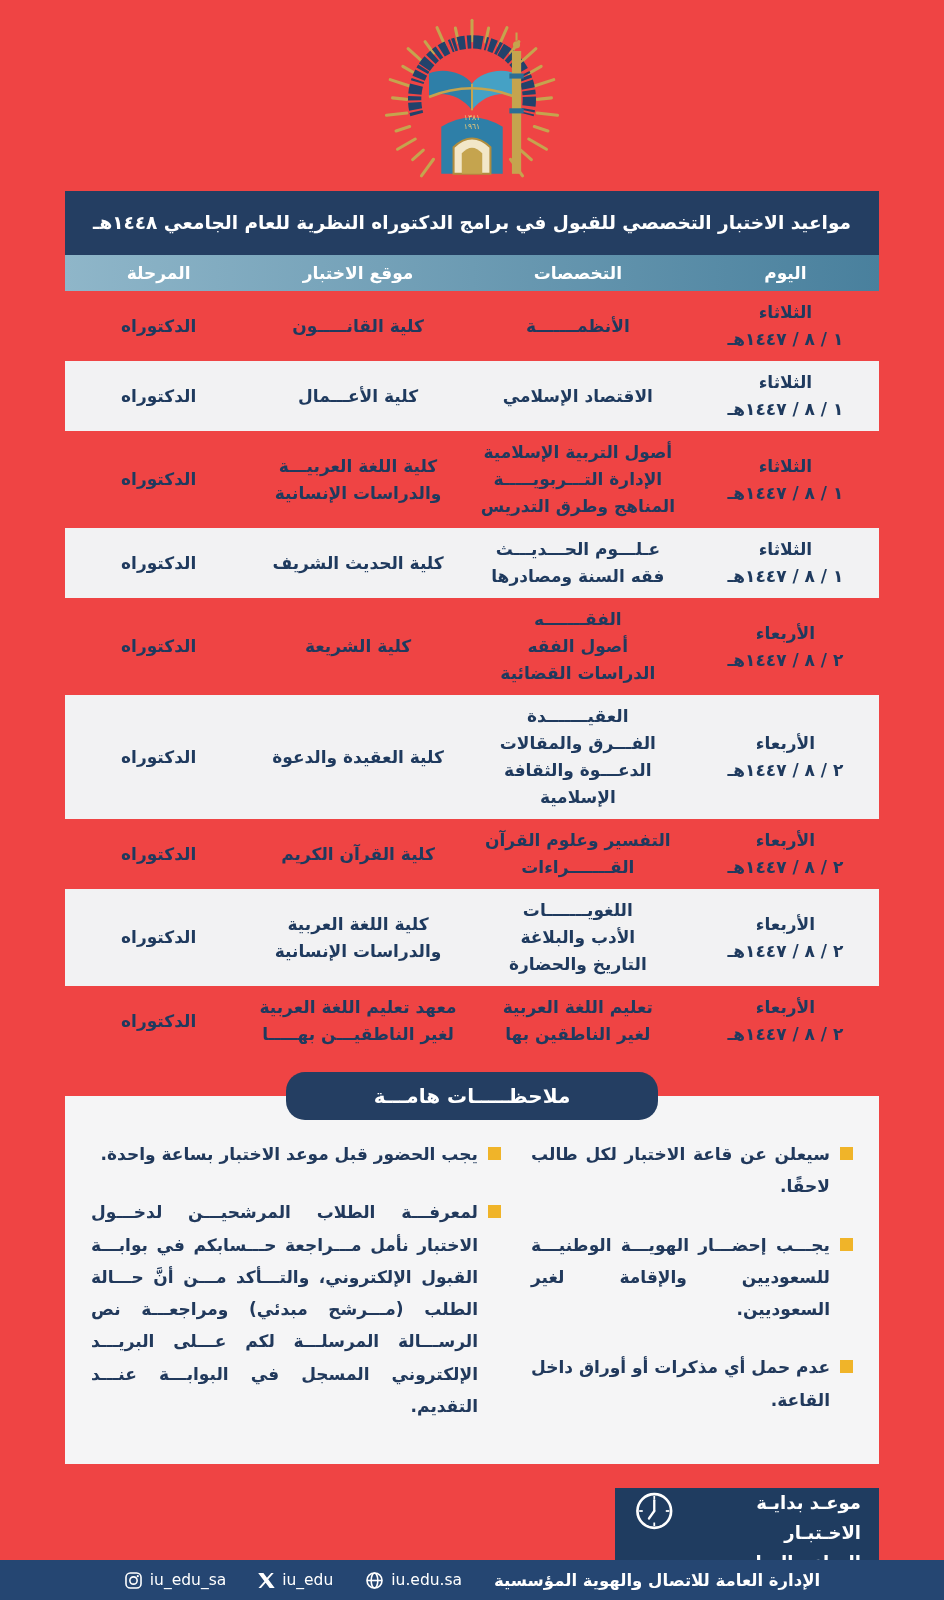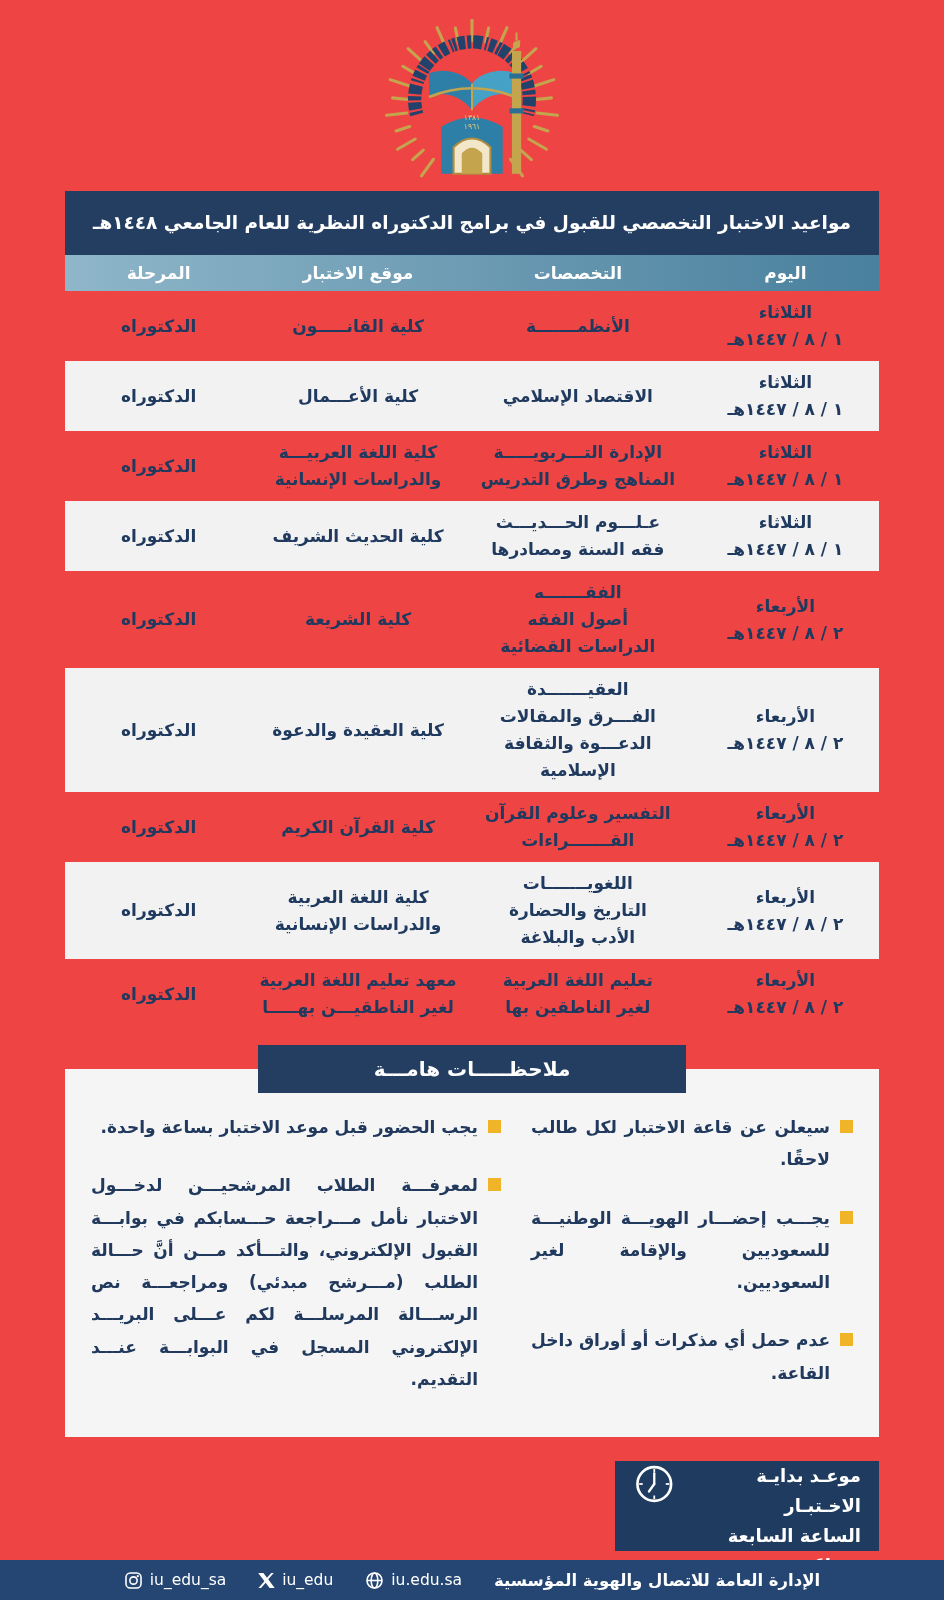--- a/index.html
+++ b/index.html
@@ -34,25 +34,25 @@
   .trow{
     display:flex;align-items:center;
     padding:8px 0;
     font-size:17px;font-weight:bold;line-height:27px;
     color:#1f3a5e;
   }
   .trow:nth-child(even){background:#f2f2f3;}
   .cell{text-align:center;}
   .notes-title{
     position:relative;z-index:2;
-    width:428px;min-height:48px;
+    width:372px;min-height:48px;
     margin:16px auto -24px auto;
     background:#243e62;color:#fff;
     display:flex;align-items:center;justify-content:center;
-    font-size:20px;font-weight:bold;
+    font-size:20px;font-weight:bold;border-radius:19px;
   }
   .notes-panel{
     position:relative;z-index:1;
     background:#f5f5f6;
     padding:42px 26px 16px 26px;
     display:flex;gap:30px;
     box-sizing:border-box;
   }
   .notes-col-right{flex:0 0 322px;}
   .notes-col-left{flex:1;}
@@ -181,20 +181,21 @@
           </div>
     <div class="cell c-stage">الدكتوراه</div>
   </div>
 
   <div class="trow">
     <div class="cell c-day">
       <div>الثلاثاء</div>
       <div>١ / ٨ / ١٤٤٧هـ</div>
     </div>
     <div class="cell c-specs">
+            <div>أصول التربية الإسلامية</div>
             <div>الإدارة التـــربويـــــة</div>
             <div>المناهج وطرق التدريس</div>
           </div>
     <div class="cell c-loc">
             <div>كلية اللغة العربيـــة</div>
             <div>والدراسات الإنسانية</div>
           </div>
     <div class="cell c-stage">الدكتوراه</div>
   </div>
 
@@ -261,22 +262,22 @@
     <div class="cell c-stage">الدكتوراه</div>
   </div>
 
   <div class="trow">
     <div class="cell c-day">
       <div>الأربعاء</div>
       <div>٢ / ٨ / ١٤٤٧هـ</div>
     </div>
     <div class="cell c-specs">
             <div>اللغويـــــــات</div>
+            <div>الأدب والبلاغة</div>
             <div>التاريخ والحضارة</div>
-            <div>الأدب والبلاغة</div>
           </div>
     <div class="cell c-loc">
             <div>كلية اللغة العربية</div>
             <div>والدراسات الإنسانية</div>
           </div>
     <div class="cell c-stage">الدكتوراه</div>
   </div>
 
   <div class="trow">
     <div class="cell c-day">

